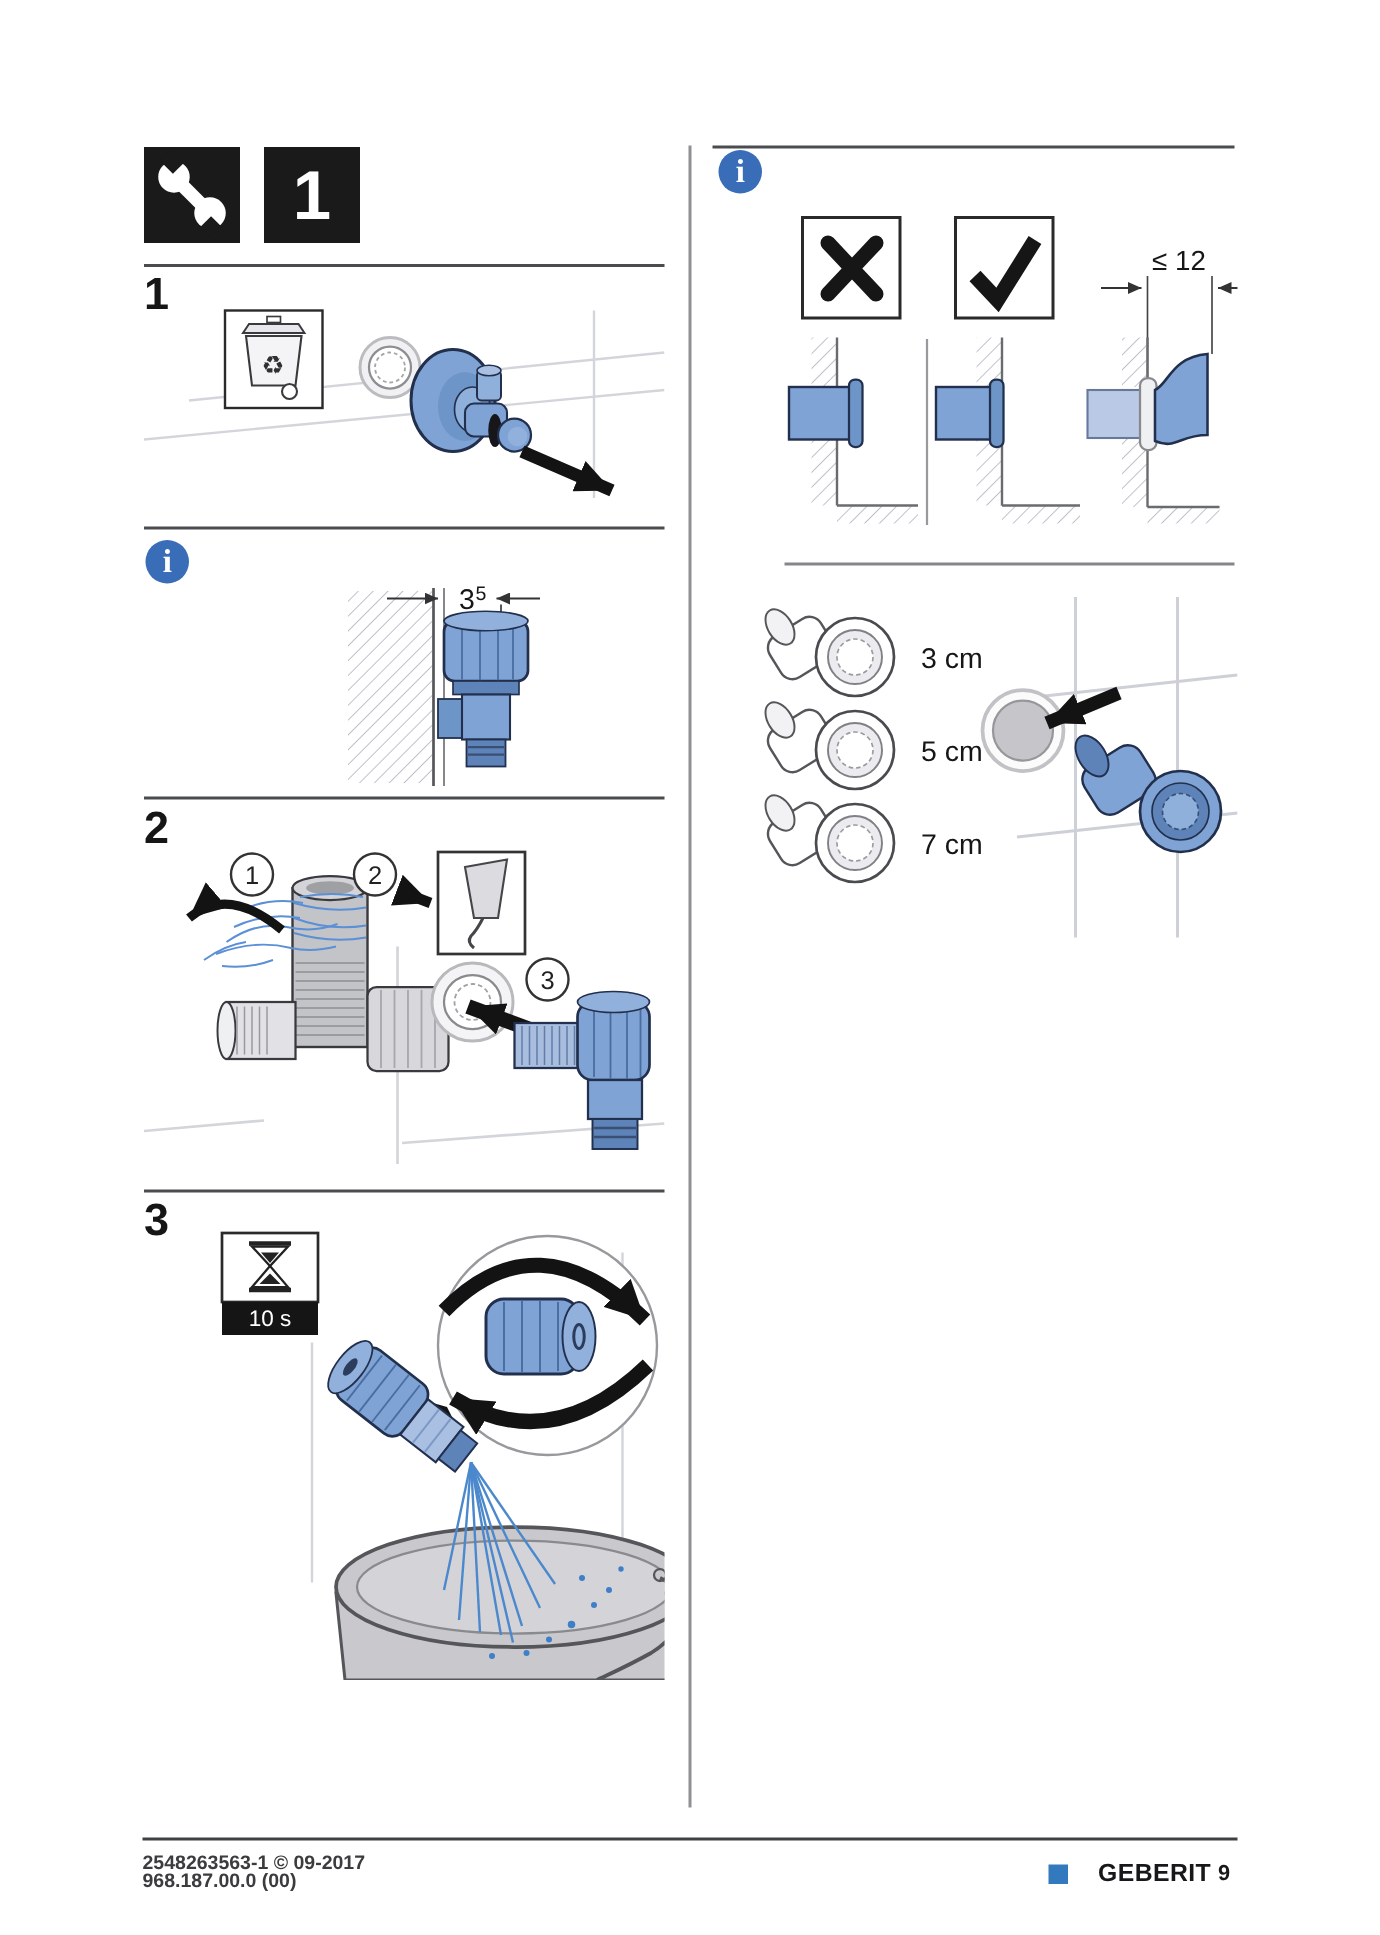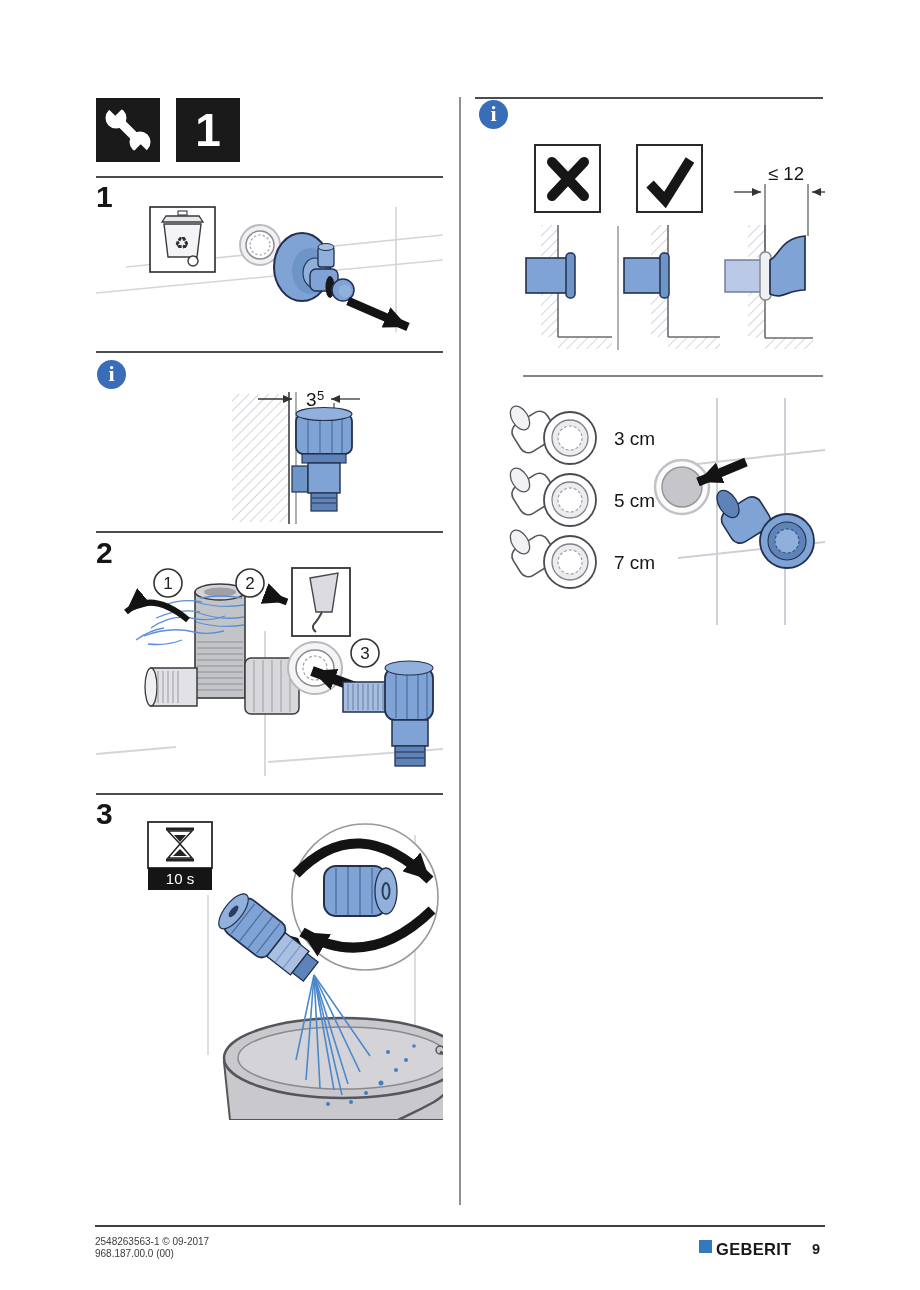--- a/index.html
+++ b/index.html
@@ -10,22 +10,22 @@
            display:flex; align-items:center; justify-content:center; }
   .badge-num span { color:#fff; font-size:46px; font-weight:bold; line-height:1; }
   .step-num { position:absolute; font-size:30px; font-weight:bold; color:#161616; line-height:1; }
   .fig { position:absolute; }
   .info-icon { position:absolute; width:29px; height:29px; border-radius:50%; background:#3a6db8;
                display:flex; align-items:center; justify-content:center; }
   .info-icon span { color:#fff; font-family:"Liberation Serif","DejaVu Serif",serif;
                     font-size:22px; font-weight:bold; line-height:1; transform:translateY(-1px); }
   .col-divider { position:absolute; left:459px; top:97px; width:1.5px; height:1108px; background:#8f9094; }
   .footer-rule { position:absolute; left:95px; top:1225px; width:730px; height:2px; background:#3f4043; }
-  .footer-id { position:absolute; left:95px; top:1236px; font-size:10px; color:#3c3c3e; line-height:12px; }
-  .brand { position:absolute; left:699px; top:1240px; display:flex; gap:4px; }
+  .footer-id { position:absolute; left:95px; top:1236px; font-size:13px; color:#3c3c3e; line-height:12px;font-weight:bold; }
+  .brand { position:absolute; left:699px; top:1240px; display:flex; align-items:center; gap:20px; }
   .brand-square { width:13px; height:13px; background:#3379bd; }
   .brand-name { font-size:16.5px; font-weight:bold; color:#17181a; letter-spacing:0.3px; }
   .page-num { position:absolute; left:812px; top:1241px; font-size:14.5px; font-weight:bold; color:#17181a; }
   svg text { font-family:"Liberation Sans","DejaVu Sans",sans-serif; }
 </style>
 </head>
 <body>
 
 <div class="page">
 

